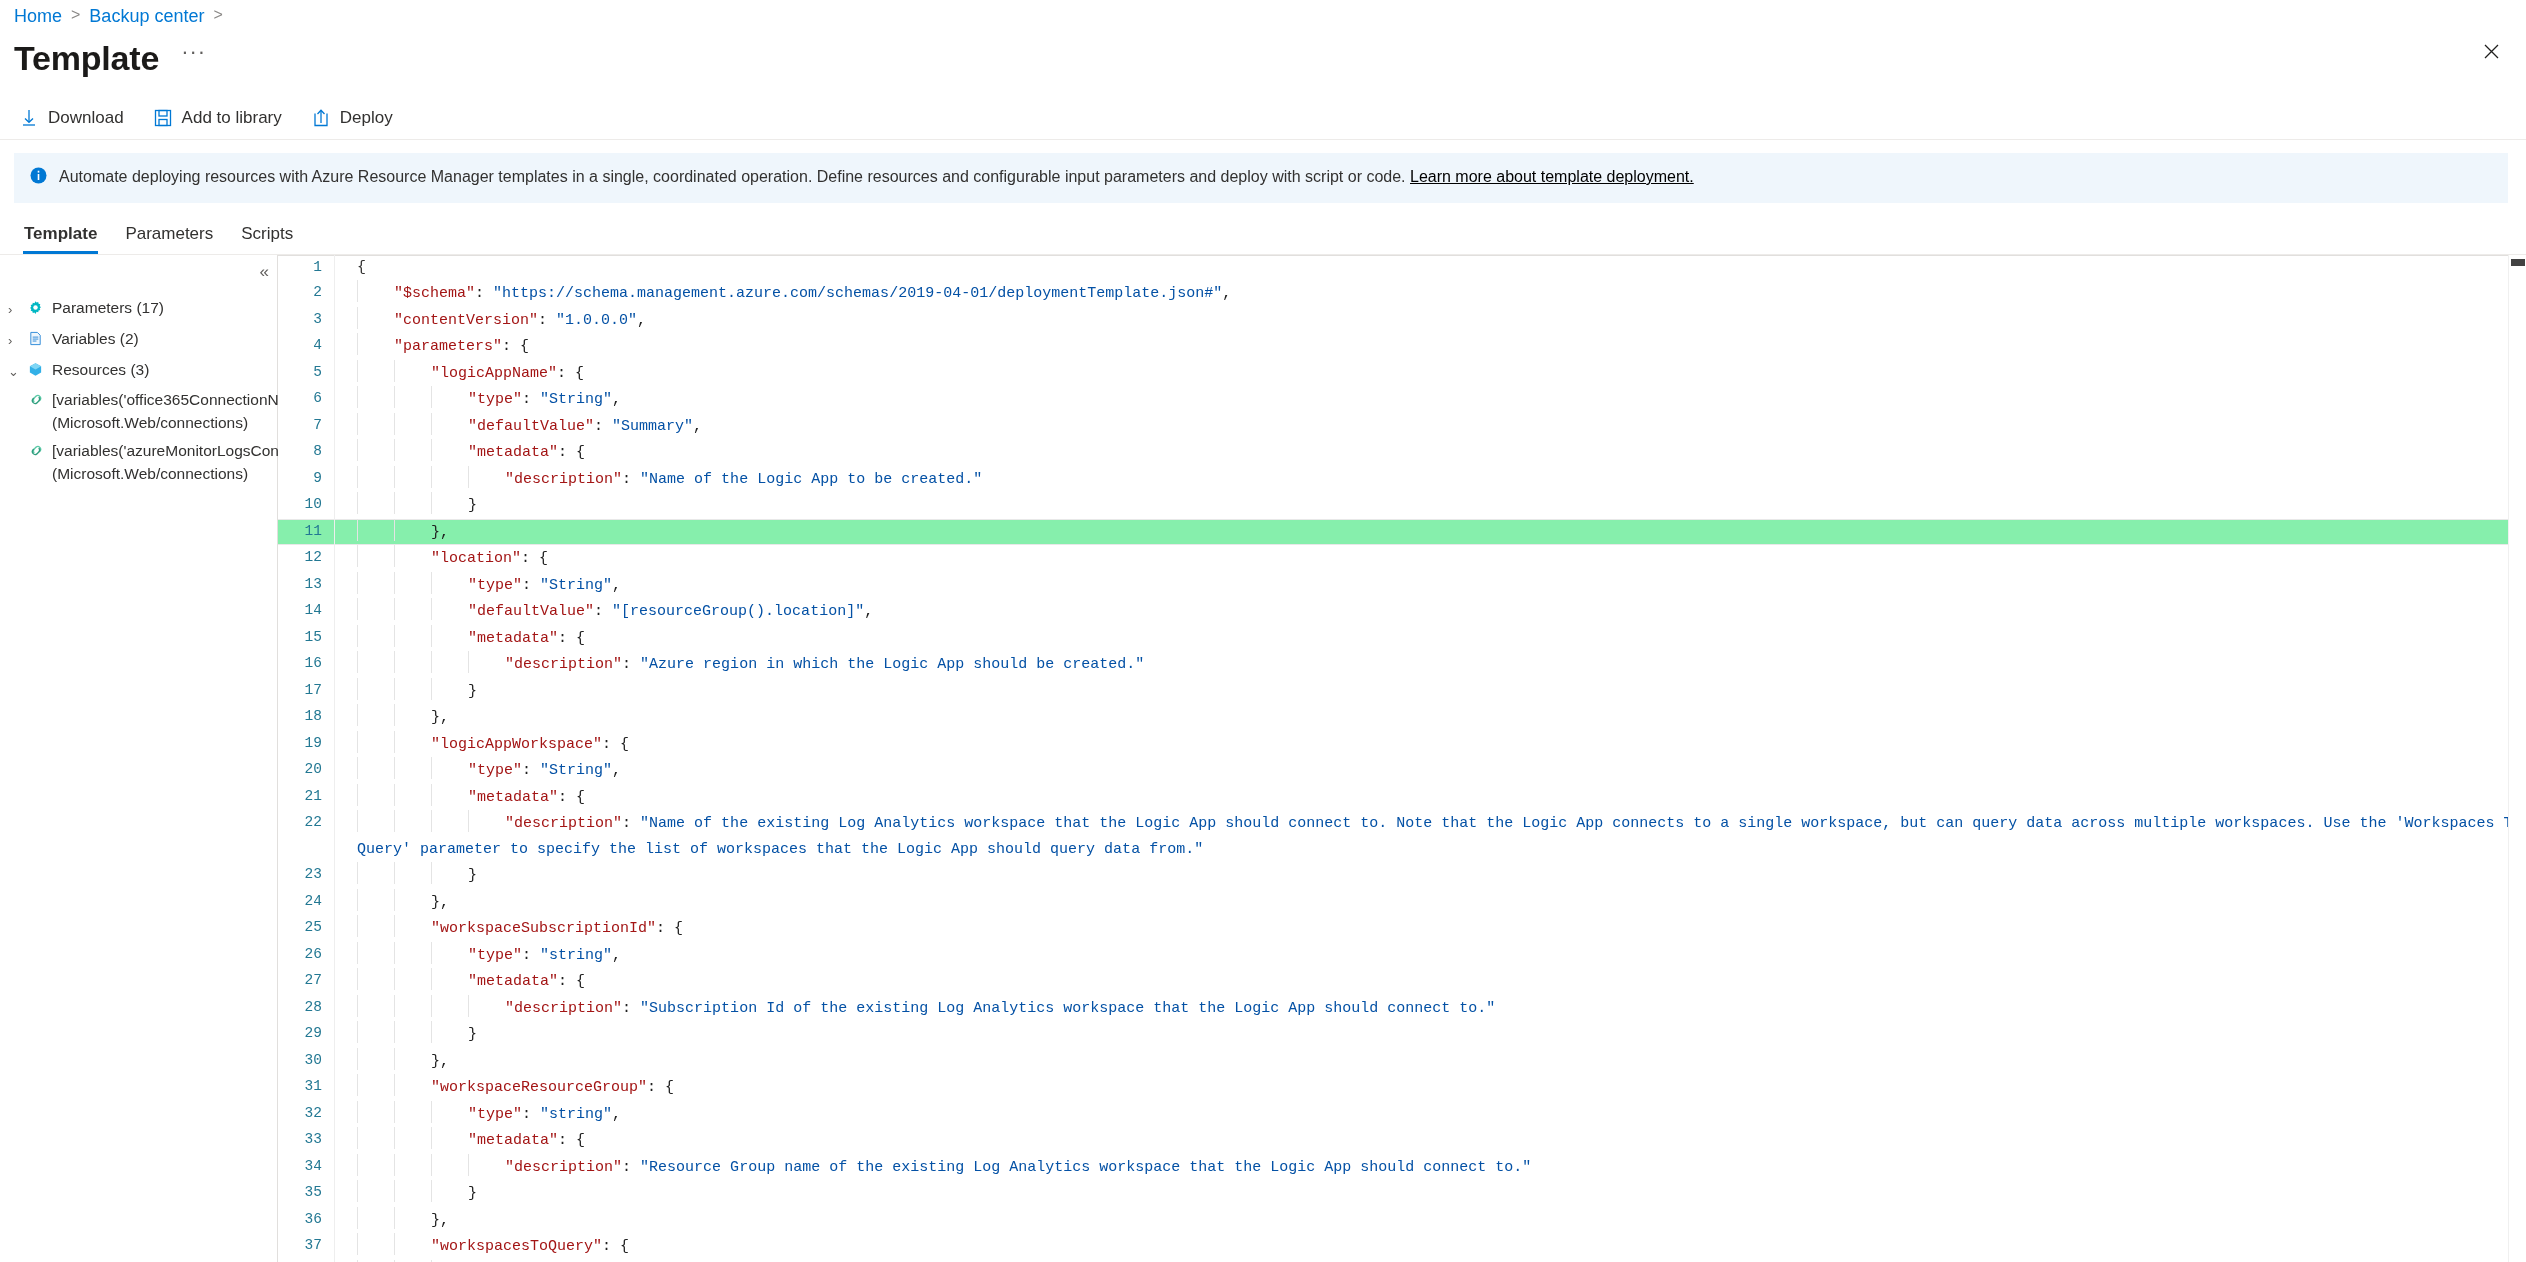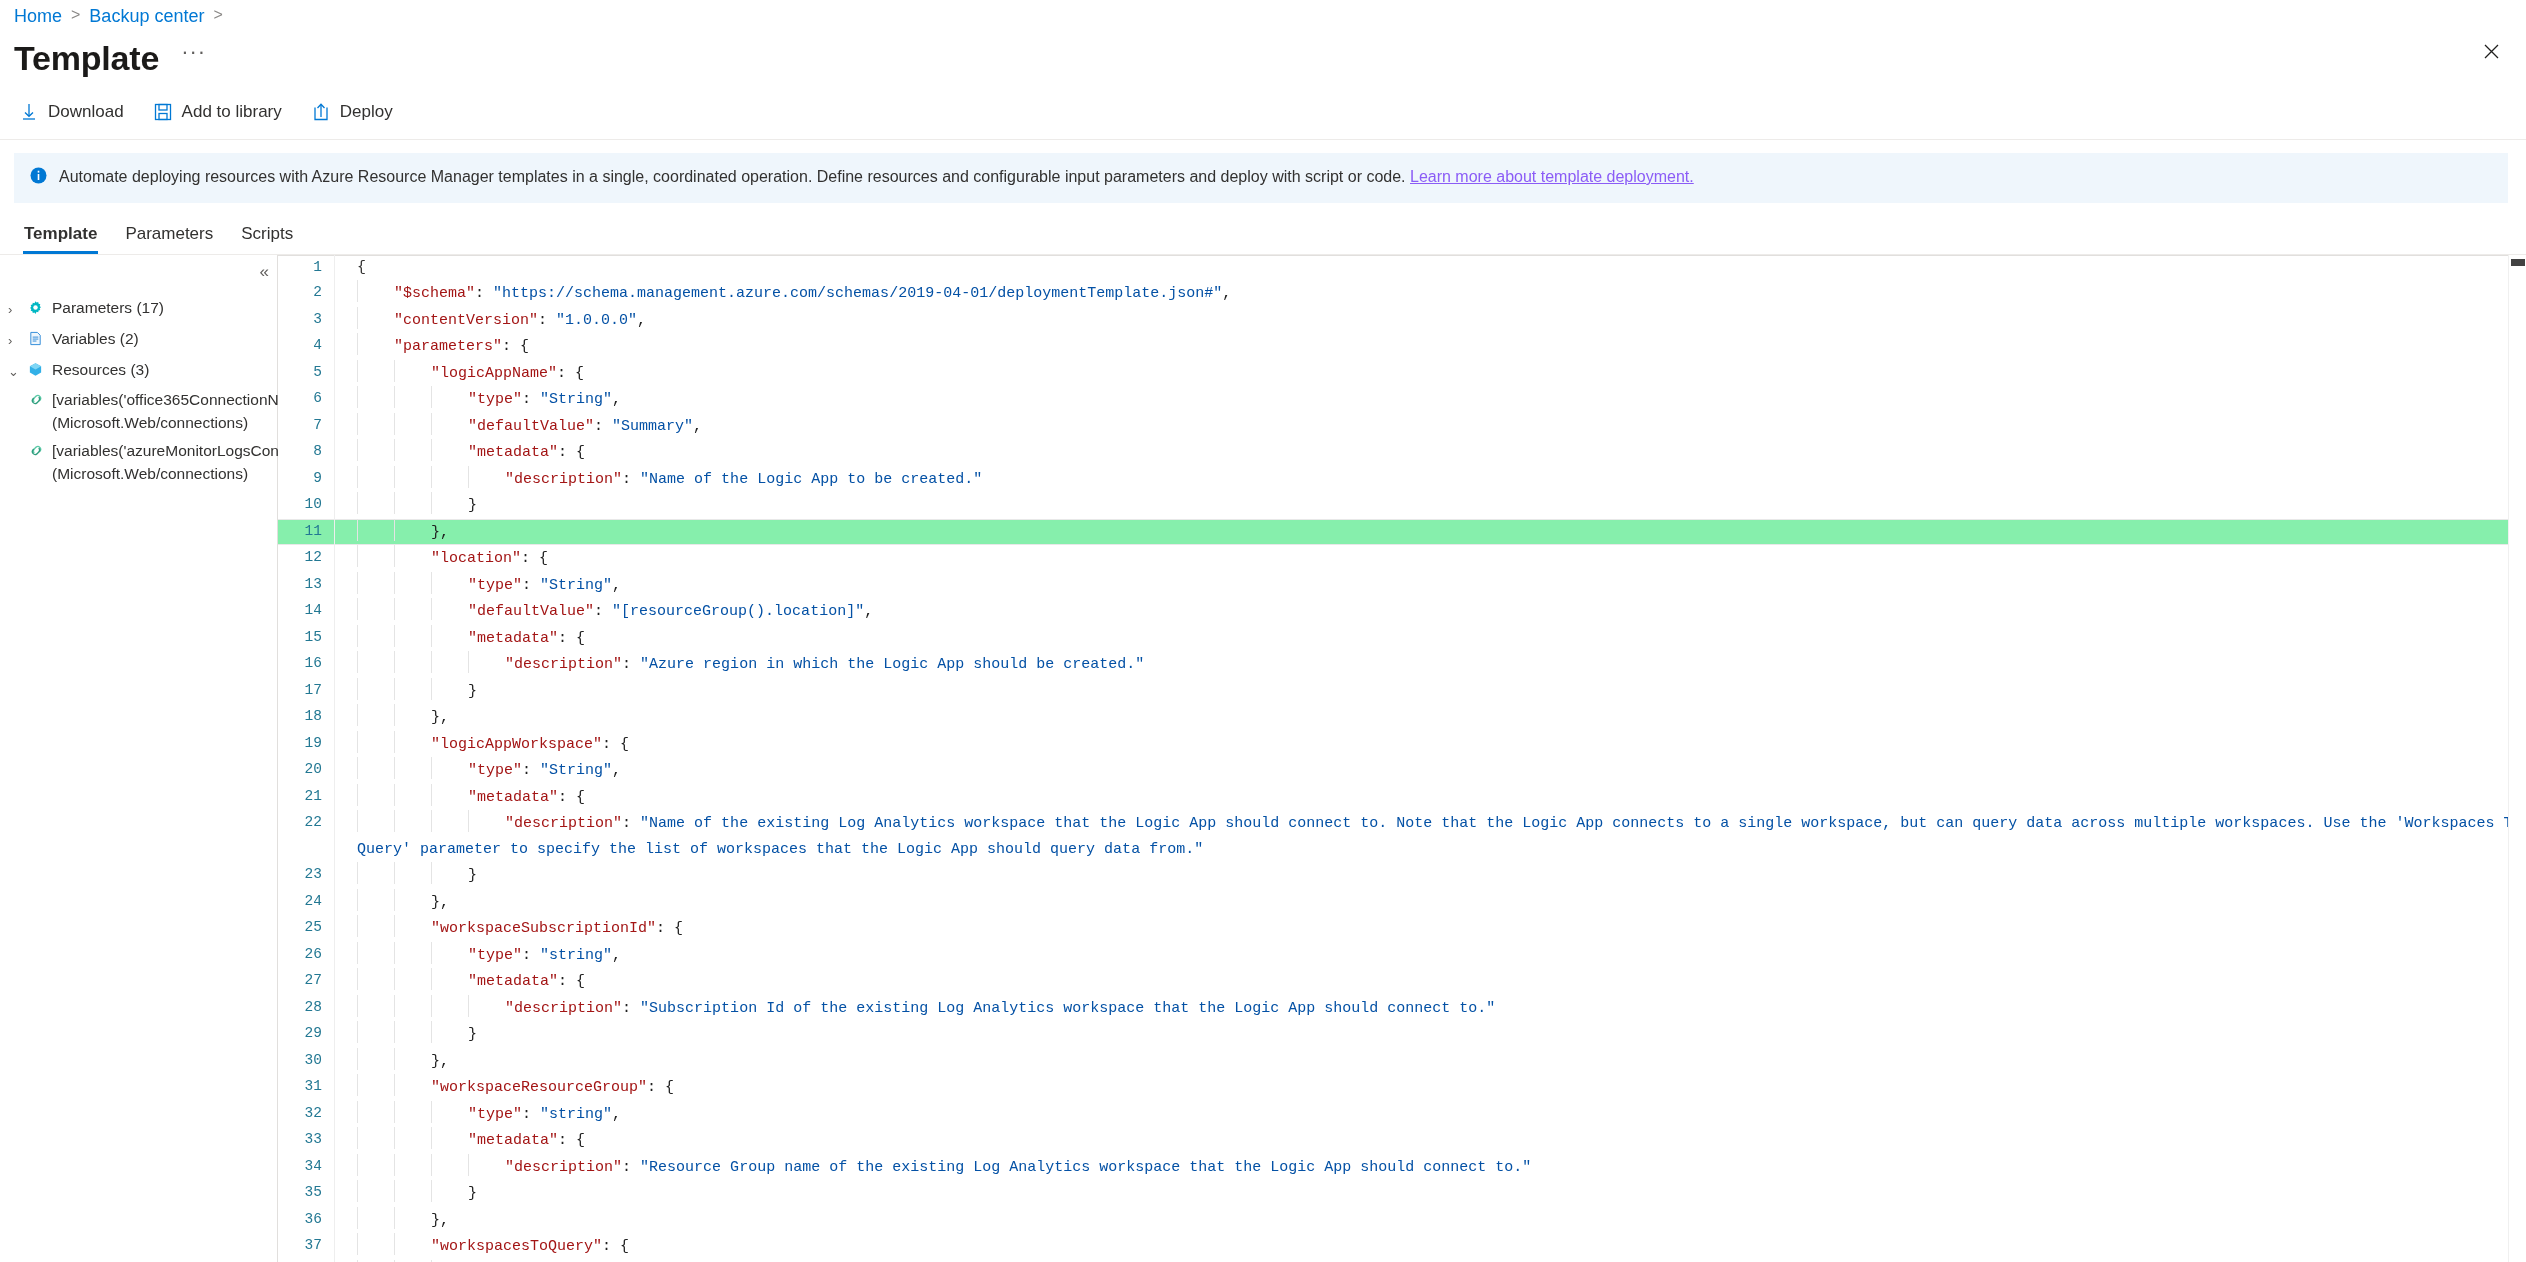--- a/index.html
+++ b/index.html
@@ -48,21 +48,21 @@
     position: absolute;
     right: 18px; top: 4px;
     width: 34px; height: 34px;
     display: flex; align-items: center; justify-content: center;
     cursor: pointer;
     color: #201f1e;
   }
 
   
   .cmdbar {
-    display: flex; align-items: flex-start;
+    display: flex; align-items: center;
     gap: 0px;
     padding: 0 0 0 14px;
     height: 44px;
     border-bottom: 1px solid #edebe9;
     margin-top: 14px;
   }
   .cmd {
     display: flex; align-items: center;
     gap: 8px;
     padding: 5px 12px 5px 4px;
@@ -79,21 +79,21 @@
     display: flex; align-items: flex-start;
     gap: 12px;
     background: #eff6fc;
     padding: 13px 16px 13px 16px;
     margin: 13px 18px 0 14px;
     font-size: 16px;
     color: #323130;
     line-height: 1.35;
   }
   .banner-icon { flex: 0 0 auto; margin-top: 1px; }
-  .banner a { color: #8b5cf6; text-decoration: underline; cursor: pointer; }
+  .banner a { color: #000000; text-decoration: underline; cursor: pointer; }
 
   
   .tabs {
     display: flex; align-items: flex-end;
     gap: 0;
     padding-left: 10px;
     height: 42px;
     margin-top: 10px;
     border-bottom: 1px solid #edebe9;
   }

